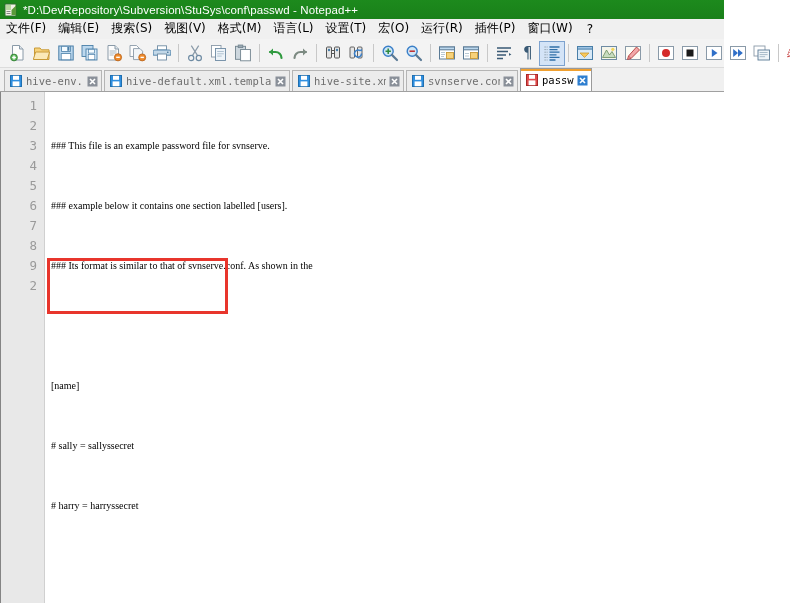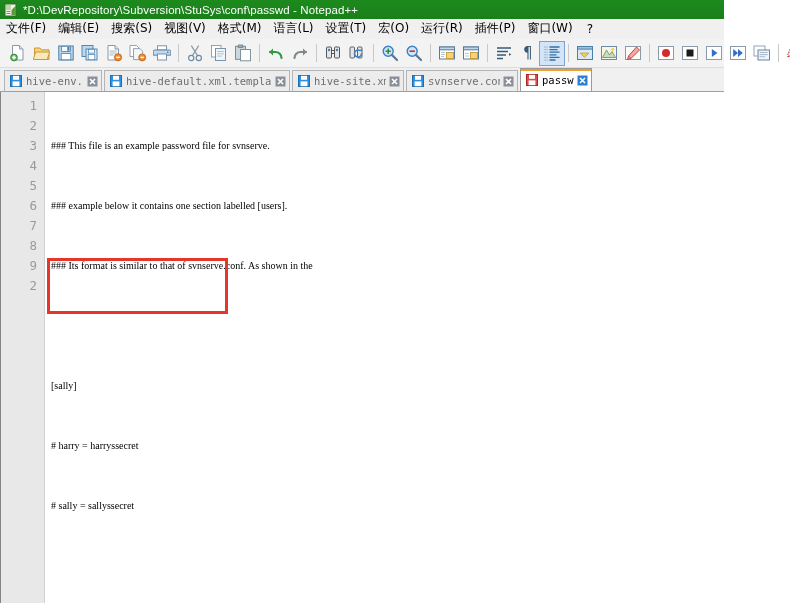--- a/index.html
+++ b/index.html
@@ -601,23 +601,23 @@
       <div class="ln">8</div>
       <div class="ln">9</div>
       <div class="ln">2</div>
     </div>
 
     <div class="code">
       <div class="line">### This file is an example password file for svnserve.</div>
       <div class="line">### example below it contains one section labelled [users].</div>
       <div class="line">### Its format is similar to that of svnserve.conf. As shown in the</div>
       <div class="line"></div>
-      <div class="line">[sally]</div>
+      <div class="line">[name]</div>
+      <div class="line"># sally = sallyssecret</div>
       <div class="line"># harry = harryssecret</div>
-      <div class="line"># sally = sallyssecret</div>
       
       
     </div>
 
     <div class="annot-box" style="left: 46px; top: 166px; width: 181px; height: 56px; border-color: rgb(232, 53, 44);"></div>
   </div>
 
 </div>
 
 </body></html>

